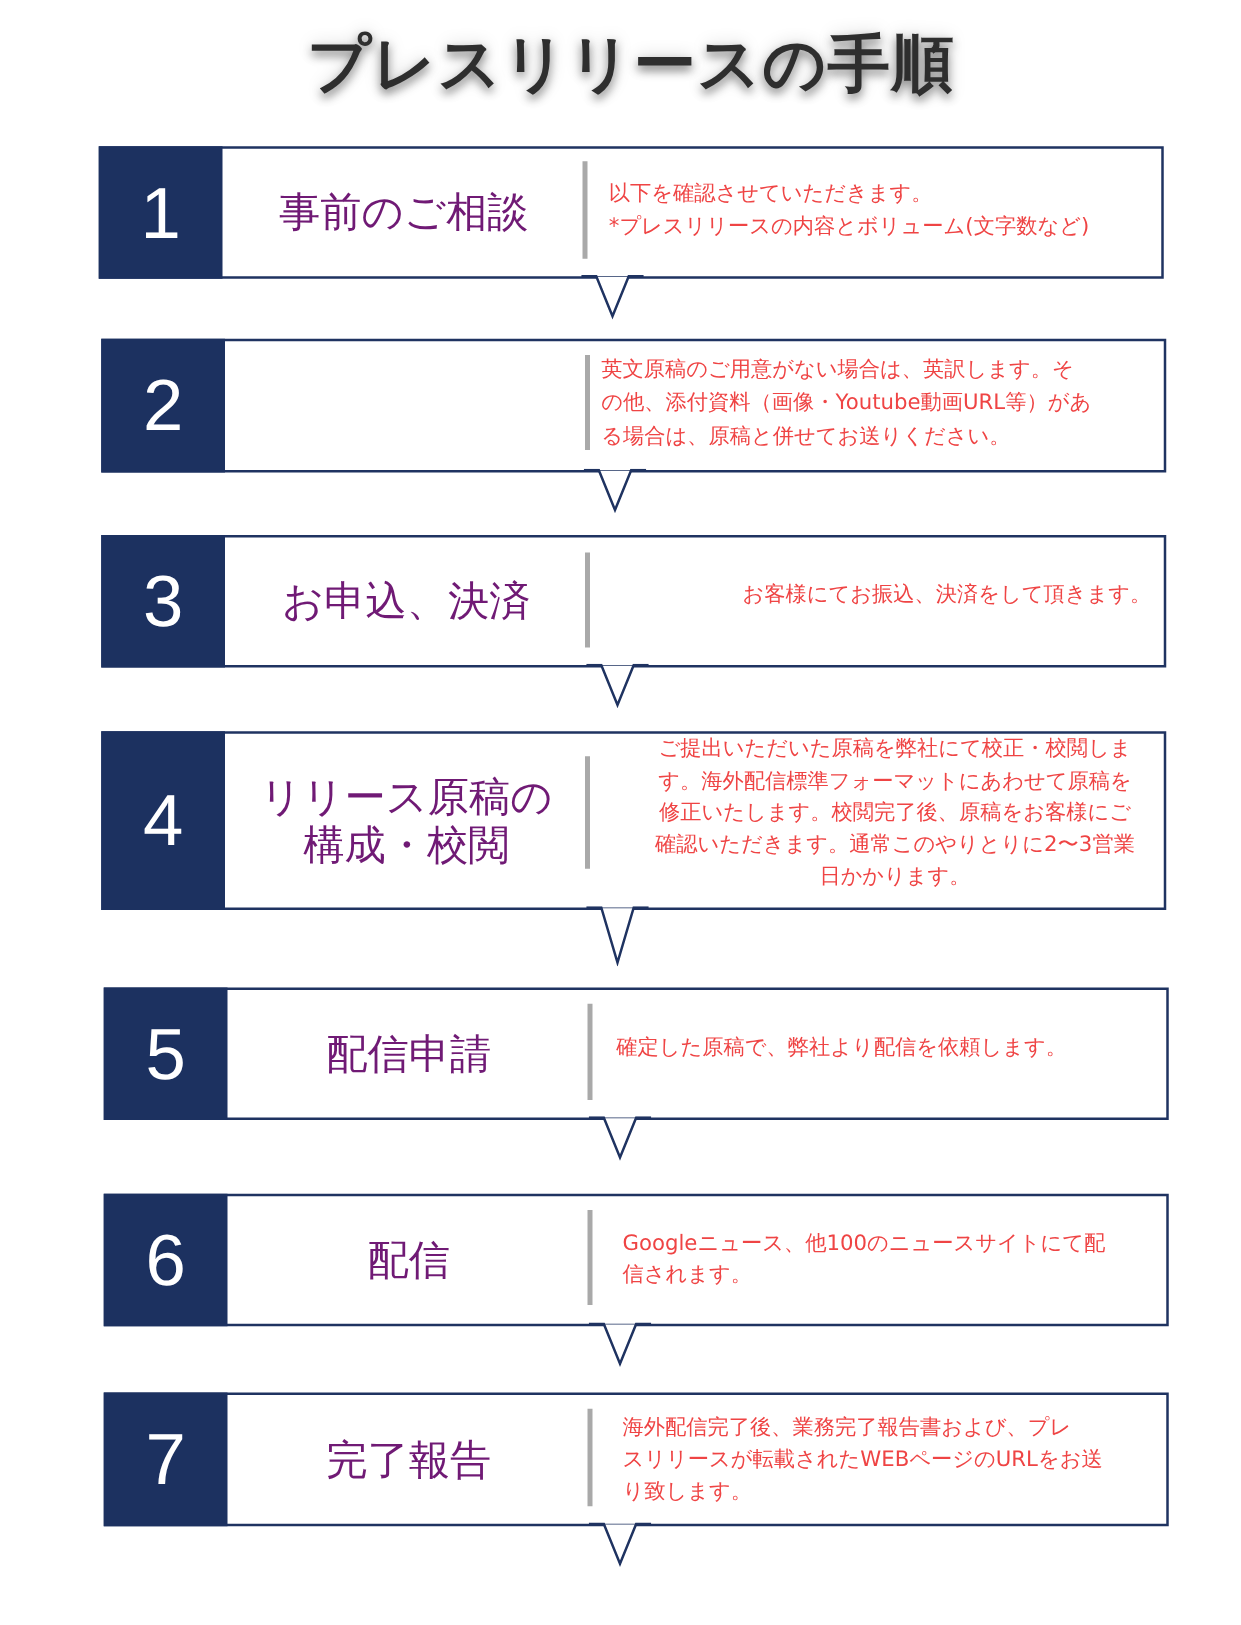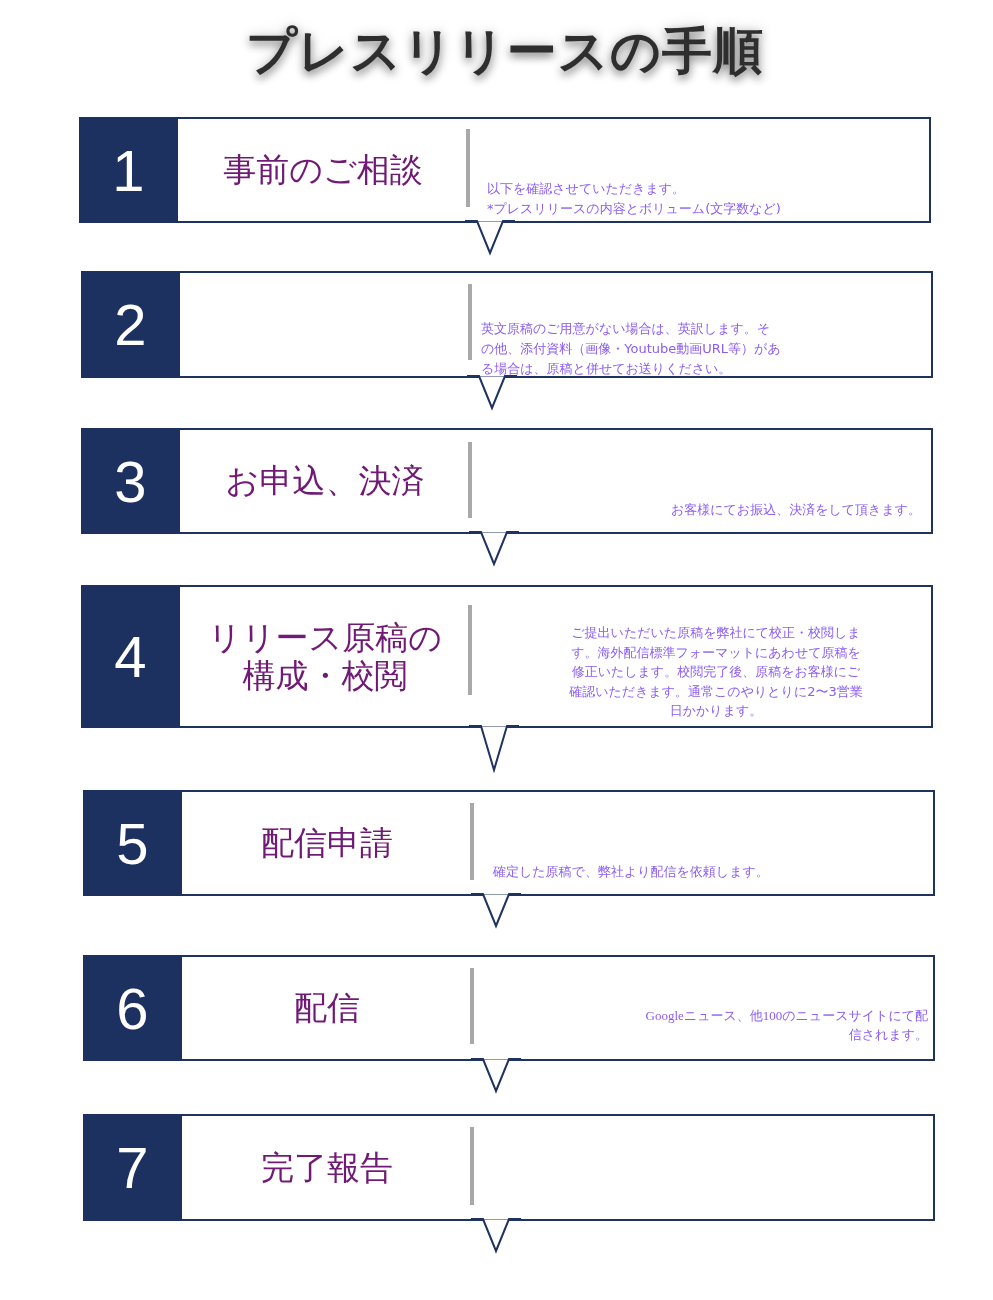--- a/index.html
+++ b/index.html
@@ -64,25 +64,24 @@
       color: #701a75;
       white-space: pre-line;
     }
     .step .divider {
       position: absolute;
       width: 4px;
       background: #a9a9a9;
     }
     .step .desc {
       position: absolute;
-      font-size: 13px;
+      font-size: 17px;
       line-height: 1.5;
-      color: #8b5cf6;
+      color: #ef4444;
       white-space: pre-line;
-      margin-top: 36px;
     }
     .step .pointer {
       position: absolute;
       width: 50px;
       height: 36px;
     }
   </style>
 </head>
 <body>
 
@@ -153,30 +152,33 @@
     <polygon points="0,1.5 12,1.5 25,33 38,1.5 50,1.5" fill="#ffffff" stroke="none"></polygon>
     <polyline points="0,1 12,1 25,33 38,1 50,1" fill="none" stroke="#1f3361" stroke-width="2"></polyline>
   </svg>
 </div>
 
 <div class="step" style="left:83px; top:955px; width:852px; height:106px;">
   <div class="card"></div>
   <div class="num">6</div>
   <div class="heading">配信</div>
   <div class="divider" style="left:387px; top:13px; height:76px;"></div>
-  <div class="desc" style="left:415px; top:16px; width:430px; text-align:right; line-height:1.45;font-family:Liberation Serif, serif;">Googleニュース、他100のニュースサイトにて配
+  <div class="desc" style="left:415px; top:28px; width:430px; text-align:left; line-height:1.45;">Googleニュース、他100のニュースサイトにて配
 信されます。</div>
   <svg class="pointer" style="left:388px; top:103px;" viewBox="0 0 50 36">
     <polygon points="0,1.5 12,1.5 25,33 38,1.5 50,1.5" fill="#ffffff" stroke="none"></polygon>
     <polyline points="0,1 12,1 25,33 38,1 50,1" fill="none" stroke="#1f3361" stroke-width="2"></polyline>
   </svg>
 </div>
 
 <div class="step" style="left:83px; top:1114px; width:852px; height:107px;">
   <div class="card"></div>
   <div class="num">7</div>
   <div class="heading">完了報告</div>
   <div class="divider" style="left:387px; top:13px; height:78px;"></div>
+  <div class="desc" style="left:415px; top:16px; width:430px; text-align:left; line-height:1.5;">海外配信完了後、業務完了報告書および、プレ
+スリリースが転載されたWEBページのURLをお送
+り致します。</div>
   <svg class="pointer" style="left:388px; top:104px;" viewBox="0 0 50 36">
     <polygon points="0,1.5 12,1.5 25,33 38,1.5 50,1.5" fill="#ffffff" stroke="none"></polygon>
     <polyline points="0,1 12,1 25,33 38,1 50,1" fill="none" stroke="#1f3361" stroke-width="2"></polyline>
   </svg>
 </div>
 
 </body></html>

